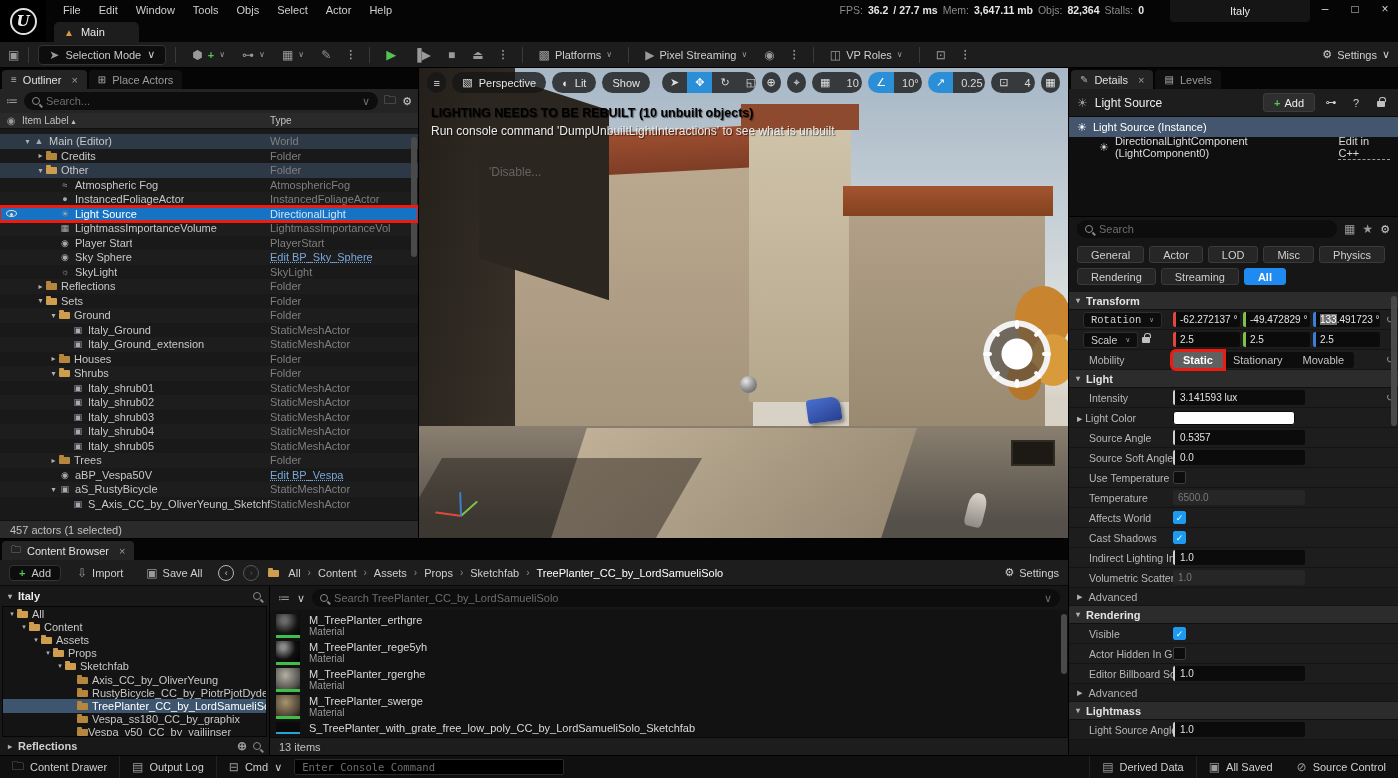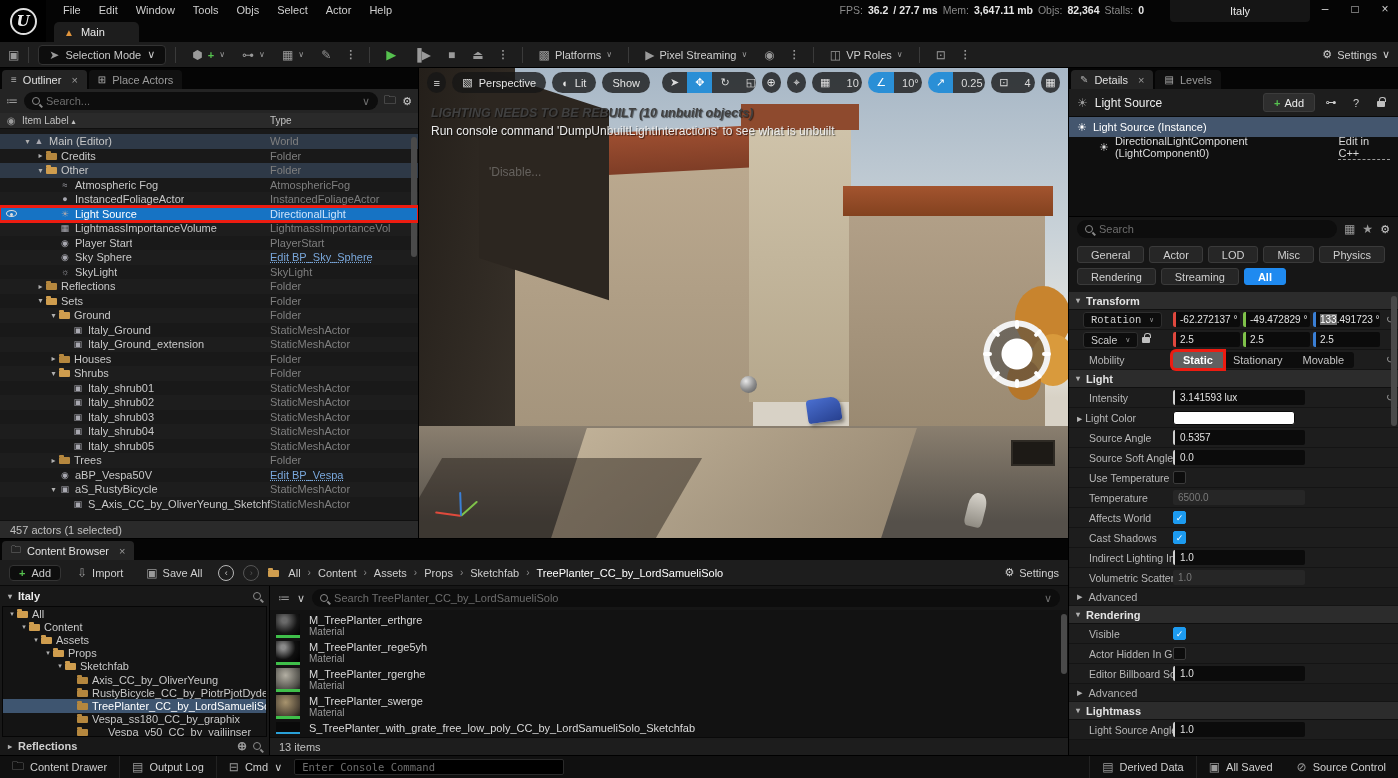--- a/index.html
+++ b/index.html
@@ -99,21 +99,21 @@
   .axis span { position:absolute; font-size:9px; color:#eee; }
   .axline { position:absolute; height:2px; transform-origin:0 50%; border-radius:1px; }
 
   .vp-toolbar { position:absolute; top:4px; left:8px; right:8px; display:flex; align-items:center; gap:6px; z-index:4; }
   .vpill { background:rgba(22,22,22,.78); border-radius:11px; height:21px; display:flex; align-items:center; gap:6px; padding:0 10px; color:#e4e4e4; }
   .vround { background:rgba(22,22,22,.78); border-radius:50%; width:21px; height:21px; display:flex; align-items:center; justify-content:center; color:#e4e4e4; }
   .vgroup { display:flex; border-radius:11px; overflow:hidden; }
   .vseg { background:rgba(22,22,22,.78); height:21px; display:flex; align-items:center; padding:0 8px; color:#dcdcdc; }
   .vseg.active { background:#2a8fd6; color:#fff; }
   .vrspacer { margin-left:auto; }
-  .warn1 { position:absolute; left:12px; top:38px; color:#404040; font-weight:bold; font-size:12.5px; text-shadow:1px 1px 1px rgba(0,0,0,.55); z-index:3;font-style:italic; }
+  .warn1 { position:absolute; left:12px; top:38px; color:#000000; font-weight:bold; font-size:12.5px; text-shadow:1px 1px 1px rgba(0,0,0,.55); z-index:3; }
   .warn2 { position:absolute; left:12px; top:56px; color:#ececec; font-size:12px; text-shadow:1px 1px 1px rgba(0,0,0,.6); z-index:3; }
   .warn3 { position:absolute; left:70px; top:73px; color:rgba(220,220,220,.32); font-size:12px; z-index:3;margin-top:24px; }
 
   
   .details { width:330px; background:#161616; display:flex; flex-direction:column; border-left:1px solid #000; }
   .dheader { height:28px; background:#1d1d1d; display:flex; align-items:center; gap:7px; padding:0 8px; border-bottom:1px solid #0a0a0a; }
   .dheader .title { font-size:12px; color:#ececec; }
   .addbtn { margin-left:auto; background:#2e2e2e; border:1px solid #3c3c3c; border-radius:3px; height:19px; display:flex; align-items:center; gap:4px; padding:0 10px; color:#ececec; }
   .hicon { color:#cfcfcf; width:18px; text-align:center; }
   .comp { height:100px; background:#0f0f0f; border-bottom:1px solid #000; }
@@ -742,21 +742,21 @@
               <div class="cbrow">
                 <span style="width: 64px; flex: 0 0 auto;"></span>
                 <span class="exp"></span>
                 <span class="fold"></span>
                 <span style="margin-left: 4px;">Vespa_ss180_CC_by_graphix</span>
               </div>
               <div class="cbrow">
                 <span style="width: 64px; flex: 0 0 auto;"></span>
                 <span class="exp"></span>
                 <span class="fold"></span>
-                <span style="margin-left: 20px;">Vespa_v50_CC_by_yailjinser</span>
+                <span style="margin-left: 0;">Vespa_v50_CC_by_yailjinser</span>
               </div>
             </div>
           <div class="cb-coll">
             <span style="font-size:8px;color:#b0b0b0">▸</span>
             <span>Reflections</span>
             <span style="margin-left:auto" class="gray-ic">⊕</span>
             <span class="mag"></span>
           </div>
         </div>
         <div class="cb-right">

